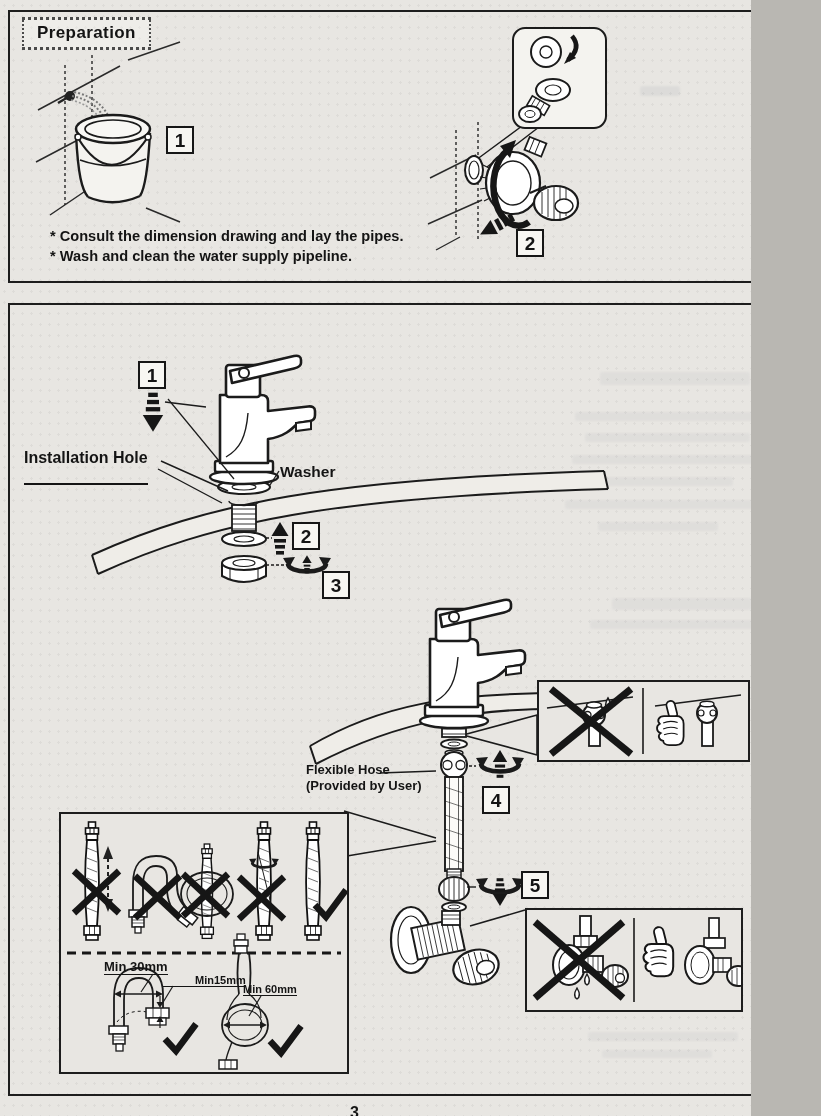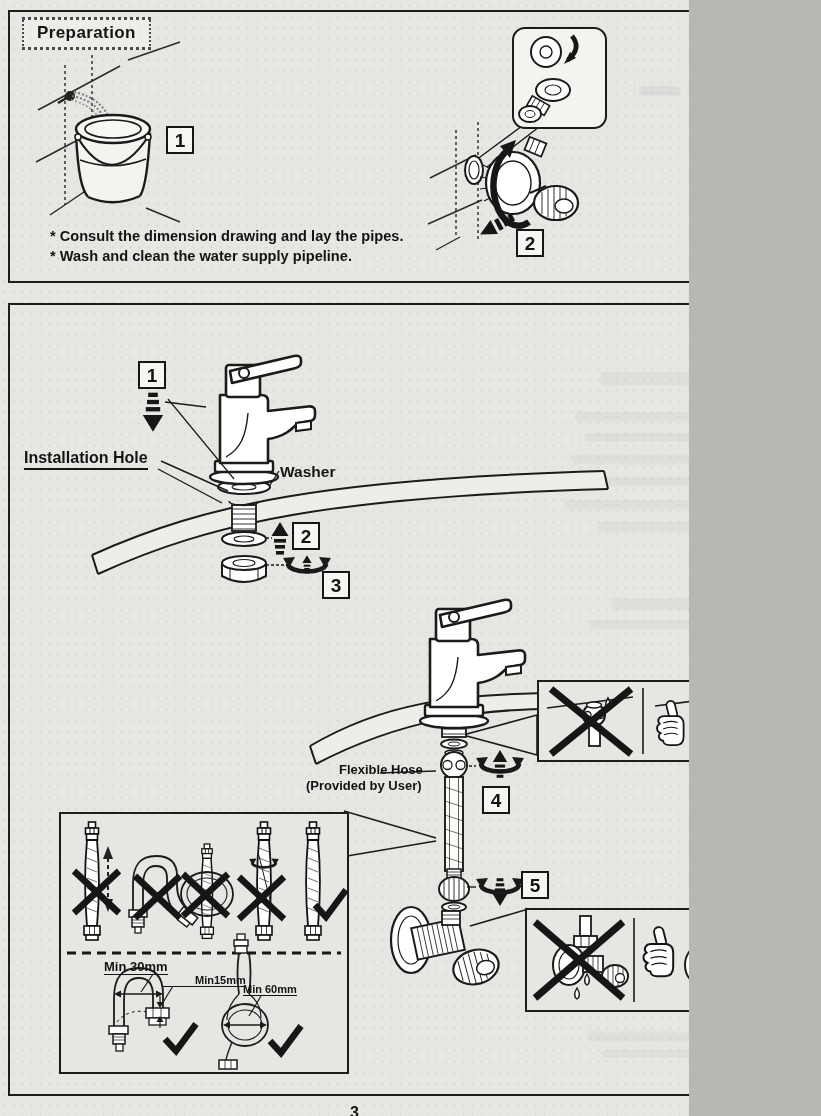--- a/index.html
+++ b/index.html
@@ -1,29 +1,29 @@
 <!DOCTYPE html>
 <html><head>
 <meta charset="utf-8">
 <style>
   html,body{margin:0;padding:0;background:#b9b7b2;}
-  .page{position:relative;width:689px;height:1116px;background:#e8e6e2;overflow:hidden;
+  .page{position:relative;width:751px;height:1116px;background:#e8e6e2;overflow:hidden;
         font-family:"Liberation Sans",sans-serif;color:#141414;}
   .page::before{content:"";position:absolute;inset:0;pointer-events:none;
         background-image:radial-gradient(rgba(50,50,45,.055) 1px, transparent 1.3px);
         background-size:9px 11px;}
   .frame{position:absolute;border:2.4px solid #1d1d1d;box-sizing:border-box;}
   .hdr{position:absolute;border:2px dotted #4a4a4a;border-top:3px dotted #4a4a4a;border-bottom:3px dotted #4a4a4a;
        padding:3px 13px 4px 13px;font-size:17px;font-weight:bold;letter-spacing:.4px;
        background:rgba(250,250,247,.35);white-space:nowrap;}
   .badge{position:absolute;width:24px;height:24px;border:2.6px solid #161616;background:#f7f6f2;
          display:flex;align-items:center;justify-content:center;font-size:19px;font-weight:bold;line-height:1;}
   .note{font-size:14.6px;font-weight:bold;line-height:20px;white-space:nowrap;}
   .lbl{position:absolute;font-weight:bold;white-space:nowrap;}
-  .u{border-bottom:2px solid #141414;padding-bottom:1px;}
+  .u{border-bottom:2px solid #141414;padding-bottom:16px;}
   .u2{border-bottom:1.6px solid #141414;}
   .art{position:absolute;}
   .ghost{position:absolute;background:#8d94a0;opacity:.09;filter:blur(1.3px);border-radius:2px;}
   .pageno{position:absolute;font-weight:bold;font-size:16px;}
 </style>
 </head>
 <body>
 
 <div class="page">
 
@@ -305,21 +305,21 @@
     </div>
   <div class="badge" style="left:482px;top:786px;">
       <span>4</span>
     </div>
   <div class="badge" style="left:521px;top:871px;">
       <span>5</span>
     </div>
 
   <div class="lbl u" style="left:24px;top:449px;font-size:16px;">Installation Hole</div>
   <div class="lbl" style="left:280px;top:463px;font-size:15.5px;text-align:right;">Washer</div>
-  <div class="lbl" style="left:306px;top:762px;font-size:13px;margin-left:33px;">Flexible Hose</div>
+  <div class="lbl" style="left:306px;top:762px;font-size:13px;">Flexible Hose</div>
   <div class="lbl" style="left:306px;top:778px;font-size:13px;">(Provided by User)</div>
 
   <div class="frame" style="left:537px;top:680px;width:213px;height:82px;background:#e8e6e2;">
     <svg width="209" height="78" viewBox="0 0 209 78" style="display:block">
       <path d="M8,26 L94,15" stroke="#1b1b1b" stroke-width="1.6"></path>
       <rect x="50" y="40" width="11" height="24" fill="#fff" stroke="#1b1b1b" stroke-width="1.8"></rect>
       <circle cx="55" cy="33" r="11" fill="#fff" stroke="#1b1b1b" stroke-width="2"></circle>
       <circle cx="48.5" cy="33" r="3.5" fill="none" stroke="#1b1b1b" stroke-width="1.3"></circle>
       <circle cx="61.5" cy="33" r="3.5" fill="none" stroke="#1b1b1b" stroke-width="1.3"></circle>
       <ellipse cx="55" cy="23" rx="7.5" ry="3" fill="#fff" stroke="#1b1b1b" stroke-width="1.5"></ellipse>

